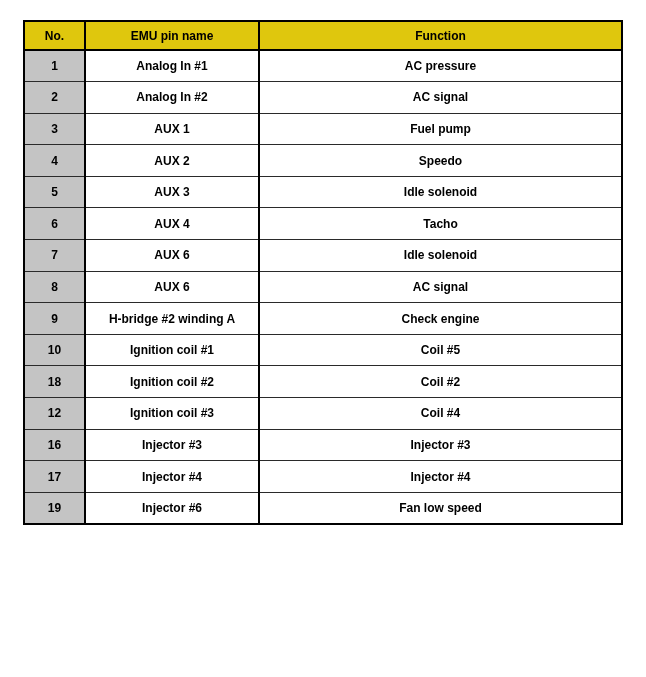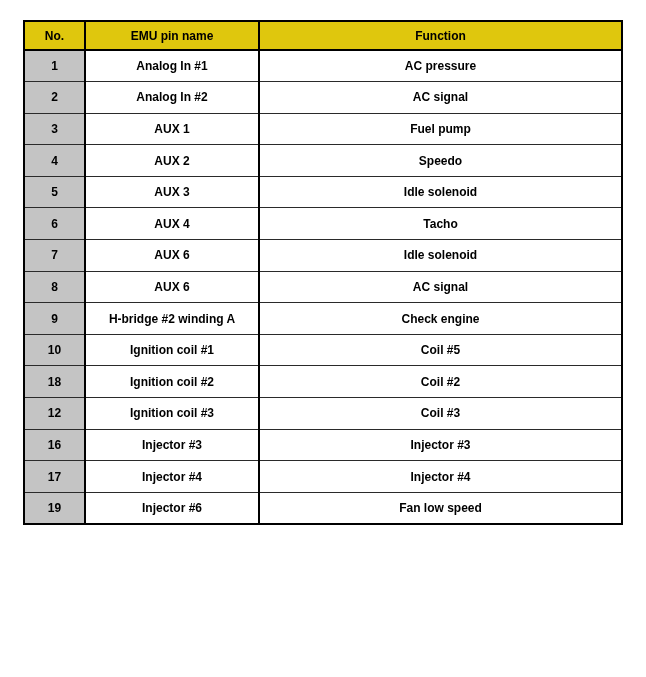--- a/index.html
+++ b/index.html
@@ -145,21 +145,21 @@
 
   <tr>
     <td class="col-no">18</td>
     <td class="col-pin">Ignition coil #2</td>
     <td class="col-fn">Coil #2</td>
   </tr>
 
   <tr>
     <td class="col-no">12</td>
     <td class="col-pin">Ignition coil #3</td>
-    <td class="col-fn">Coil #3</td>
+    <td class="col-fn">Coil #4</td>
   </tr>
 
 
 
 
   <tr>
     <td class="col-no">16</td>
     <td class="col-pin">Injector #3</td>
     <td class="col-fn">Injector #3</td>
   </tr>

